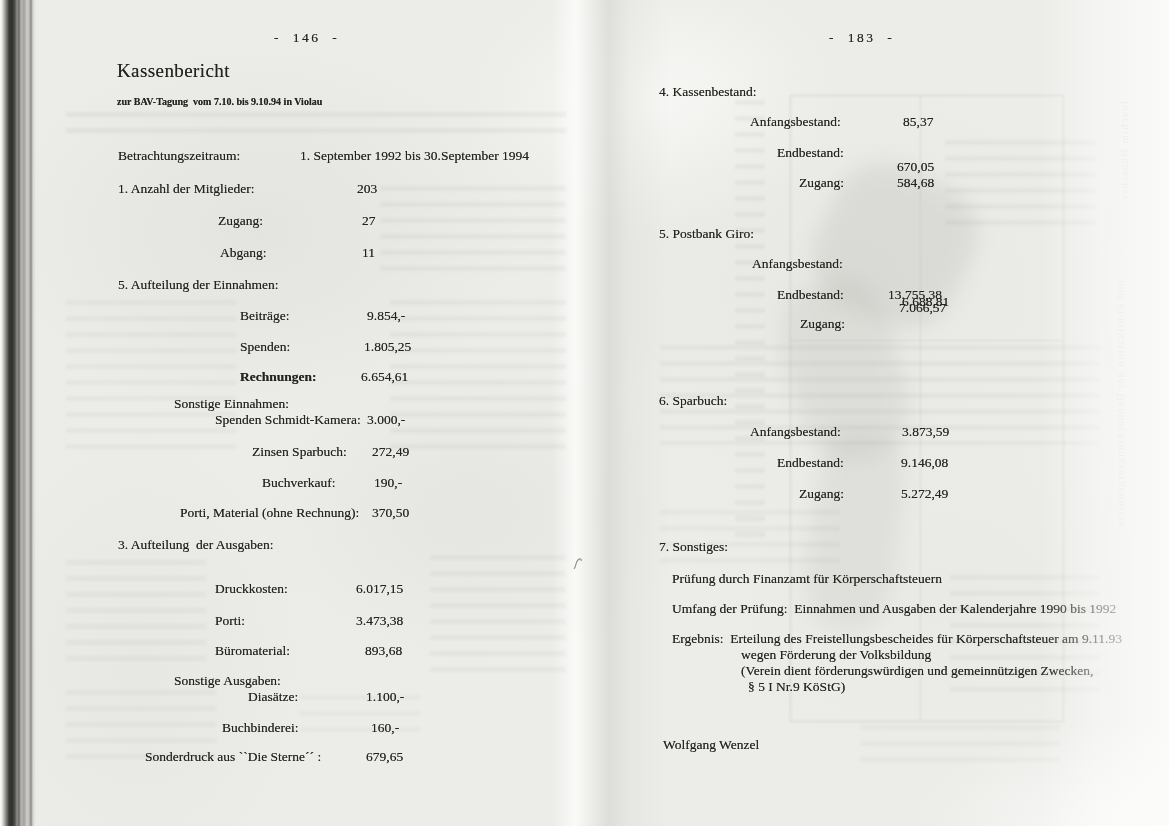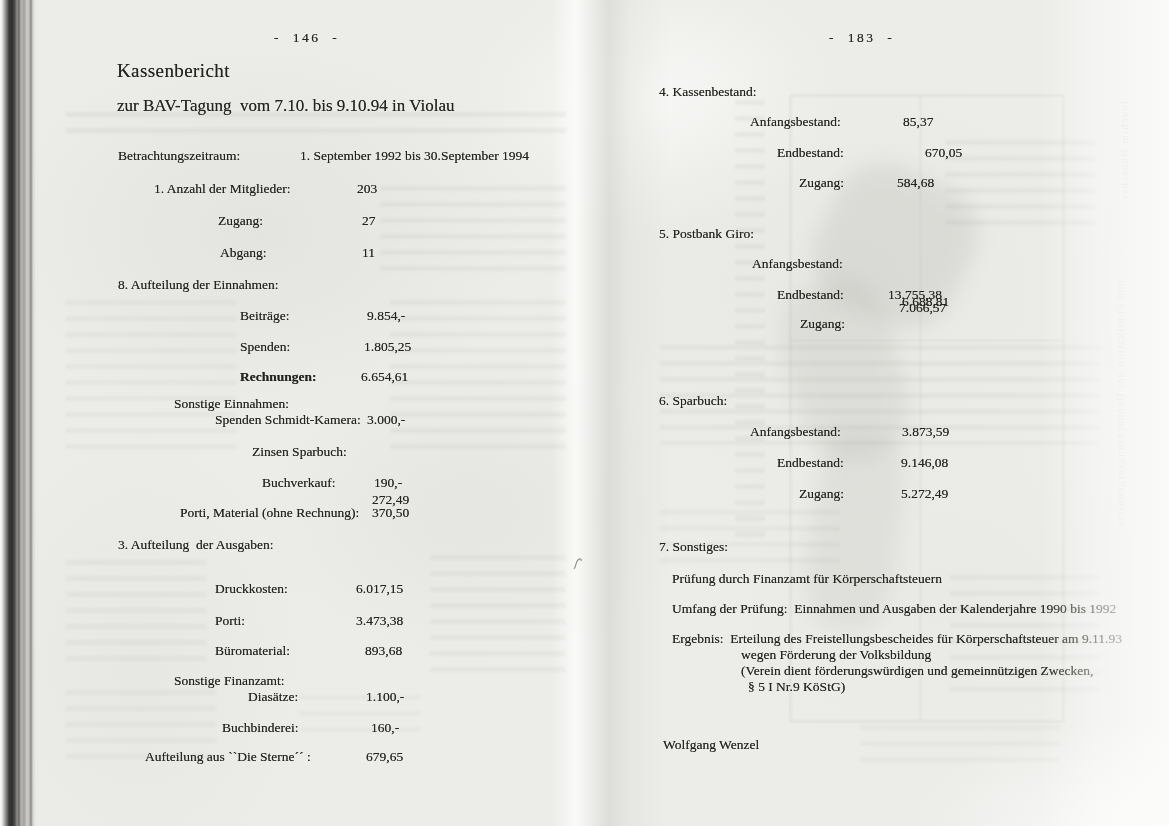--- a/index.html
+++ b/index.html
@@ -11,21 +11,21 @@
       radial-gradient(ellipse 300px 420px at 12% 80%, rgba(219,219,213,.30), rgba(0,0,0,0) 60%),
       radial-gradient(ellipse 500px 380px at 72% 35%, rgba(221,221,215,.28), rgba(0,0,0,0) 62%),
       radial-gradient(ellipse 420px 300px at 80% 72%, rgba(224,224,218,.25), rgba(0,0,0,0) 60%),
       radial-gradient(ellipse 260px 180px at 56% 12%, rgba(250,250,248,.8), rgba(0,0,0,0) 70%),
       #ecece9;
     font-family:"Liberation Serif", serif;
   }
   .t{position:absolute; white-space:pre; font-size:13.5px; line-height:1.2;
      color:#24241f; text-shadow:0 0 .45px rgba(46,46,40,.65);}
   .title{font-size:19px; letter-spacing:.4px;}
-  .sub{font-size:17px;}
+  .sub{font-size:10px;font-weight:bold;}
   .pgnum{font-size:13.5px; letter-spacing:2.5px;}
   
   .spine{position:absolute; left:0; top:0; width:36px; height:826px;
     background:linear-gradient(90deg,#fdfdfd 0px,#e8e8e6 2px,#b6b6b3 4px,#6f6f6c 7px,
       #3a3a38 9px,#2f2f2d 12px,#55534f 15px,#8f8d89 17px,#6c6a66 19px,#b8b6b2 21px,
       #a3a19d 24px,#cfcdc9 27px,#c2c0bc 29px,#8c8a86 31px,#d9d7d3 33px,rgba(236,236,233,0) 36px);}
   .gutter{position:absolute; left:552px; top:0; width:118px; height:826px;
     background:linear-gradient(90deg, rgba(250,250,248,0) 0%, rgba(252,252,250,.85) 20%,
       rgba(208,208,204,.55) 48%, rgba(221,221,217,.35) 66%, rgba(236,236,233,0) 100%);}
   .rightfade{position:absolute; left:1040px; top:0; width:129px; height:826px;
@@ -80,87 +80,87 @@
   </svg>
 
   <div>
     <div class="t pgnum" style="left:274px;top:30px;">-  146  -</div>
     <div class="t title" style="left:117px;top:60px;">Kassenbericht</div>
     <div class="t sub" style="left:117px;top:96px;">zur BAV-Tagung  vom 7.10. bis 9.10.94 in Violau</div>
 
     <div class="t" style="left:118px;top:148px;">Betrachtungszeitraum:</div>
     <div class="t" style="left:300px;top:148px;">1. September 1992 bis 30.September 1994</div>
 
-    <div class="t" style="left:118px;top:181px;margin-left:36px;">1. Anzahl der Mitglieder:</div>
+    <div class="t" style="left:118px;top:181px;">1. Anzahl der Mitglieder:</div>
     <div class="t" style="left:357px;top:181px;">203</div>
 
     <div class="t" style="left:218px;top:213px;">Zugang:</div>
     <div class="t" style="left:362px;top:213px;">27</div>
 
     <div class="t" style="left:220px;top:245px;">Abgang:</div>
     <div class="t" style="left:362px;top:245px;">11</div>
 
-    <div class="t" style="left:118px;top:277px;">8. Aufteilung der Einnahmen:</div>
+    <div class="t" style="left:118px;top:277px;">5. Aufteilung der Einnahmen:</div>
 
     <div class="t" style="left:240px;top:308px;">Beiträge:</div>
     <div class="t" style="left:367px;top:308px;">9.854,-</div>
 
     <div class="t" style="left:240px;top:339px;">Spenden:</div>
     <div class="t" style="left:364px;top:339px;">1.805,25</div>
 
     <div class="t" style="left:240px;top:369px;font-weight:bold;">Rechnungen:</div>
     <div class="t" style="left:361px;top:369px;">6.654,61</div>
 
     <div class="t" style="left:174px;top:396px;">Sonstige Einnahmen:</div>
 
     <div class="t" style="left:215px;top:412px;">Spenden Schmidt-Kamera:</div>
     <div class="t" style="left:367px;top:412px;">3.000,-</div>
 
     <div class="t" style="left:252px;top:444px;">Zinsen Sparbuch:</div>
-    <div class="t" style="left:372px;top:444px;margin-top:48px;">272,49</div>
+    <div class="t" style="left:372px;top:444px;">272,49</div>
 
     <div class="t" style="left:262px;top:475px;">Buchverkauf:</div>
     <div class="t" style="left:374px;top:475px;">190,-</div>
 
     <div class="t" style="left:180px;top:505px;">Porti, Material (ohne Rechnung):</div>
     <div class="t" style="left:372px;top:505px;">370,50</div>
 
     <div class="t" style="left:118px;top:537px;">3. Aufteilung  der Ausgaben:</div>
 
     <div class="t" style="left:215px;top:581px;">Druckkosten:</div>
     <div class="t" style="left:356px;top:581px;">6.017,15</div>
 
     <div class="t" style="left:215px;top:613px;">Porti:</div>
     <div class="t" style="left:356px;top:613px;">3.473,38</div>
 
     <div class="t" style="left:215px;top:643px;">Büromaterial:</div>
     <div class="t" style="left:365px;top:643px;">893,68</div>
 
-    <div class="t" style="left:174px;top:673px;">Sonstige Finanzamt:</div>
+    <div class="t" style="left:174px;top:673px;">Sonstige Ausgaben:</div>
 
     <div class="t" style="left:240px;top:689px;margin-left:8px;">Diasätze:</div>
     <div class="t" style="left:366px;top:689px;">1.100,-</div>
 
     <div class="t" style="left:222px;top:720px;">Buchbinderei:</div>
     <div class="t" style="left:371px;top:720px;">160,-</div>
 
-    <div class="t" style="left:145px;top:749px;">Aufteilung aus ``Die Sterne´´ :</div>
+    <div class="t" style="left:145px;top:749px;">Sonderdruck aus ``Die Sterne´´ :</div>
     <div class="t" style="left:366px;top:749px;">679,65</div>
   </div>
 
   <div>
     <div class="t pgnum" style="left:829px;top:30px;">-  183  -</div>
 
     <div class="t" style="left:659px;top:84px;">4. Kassenbestand:</div>
 
     <div class="t" style="left:750px;top:114px;">Anfangsbestand:</div>
     <div class="t" style="left:903px;top:114px;">85,37</div>
 
     <div class="t" style="left:777px;top:145px;">Endbestand:</div>
-    <div class="t" style="left:897px;top:145px;margin-left:28px;">670,05</div>
+    <div class="t" style="left:897px;top:159px;">670,05</div>
 
     <div class="t" style="left:799px;top:175px;">Zugang:</div>
     <div class="t" style="left:897px;top:175px;">584,68</div>
 
     <div class="t" style="left:659px;top:226px;">5. Postbank Giro:</div>
 
     <div class="t" style="left:752px;top:256px;">Anfangsbestand:</div>
     <div class="t" style="left:902px;top:256px;margin-top:38px;">6.688,81</div>
 
     <div class="t" style="left:777px;top:287px;">Endbestand:</div>

